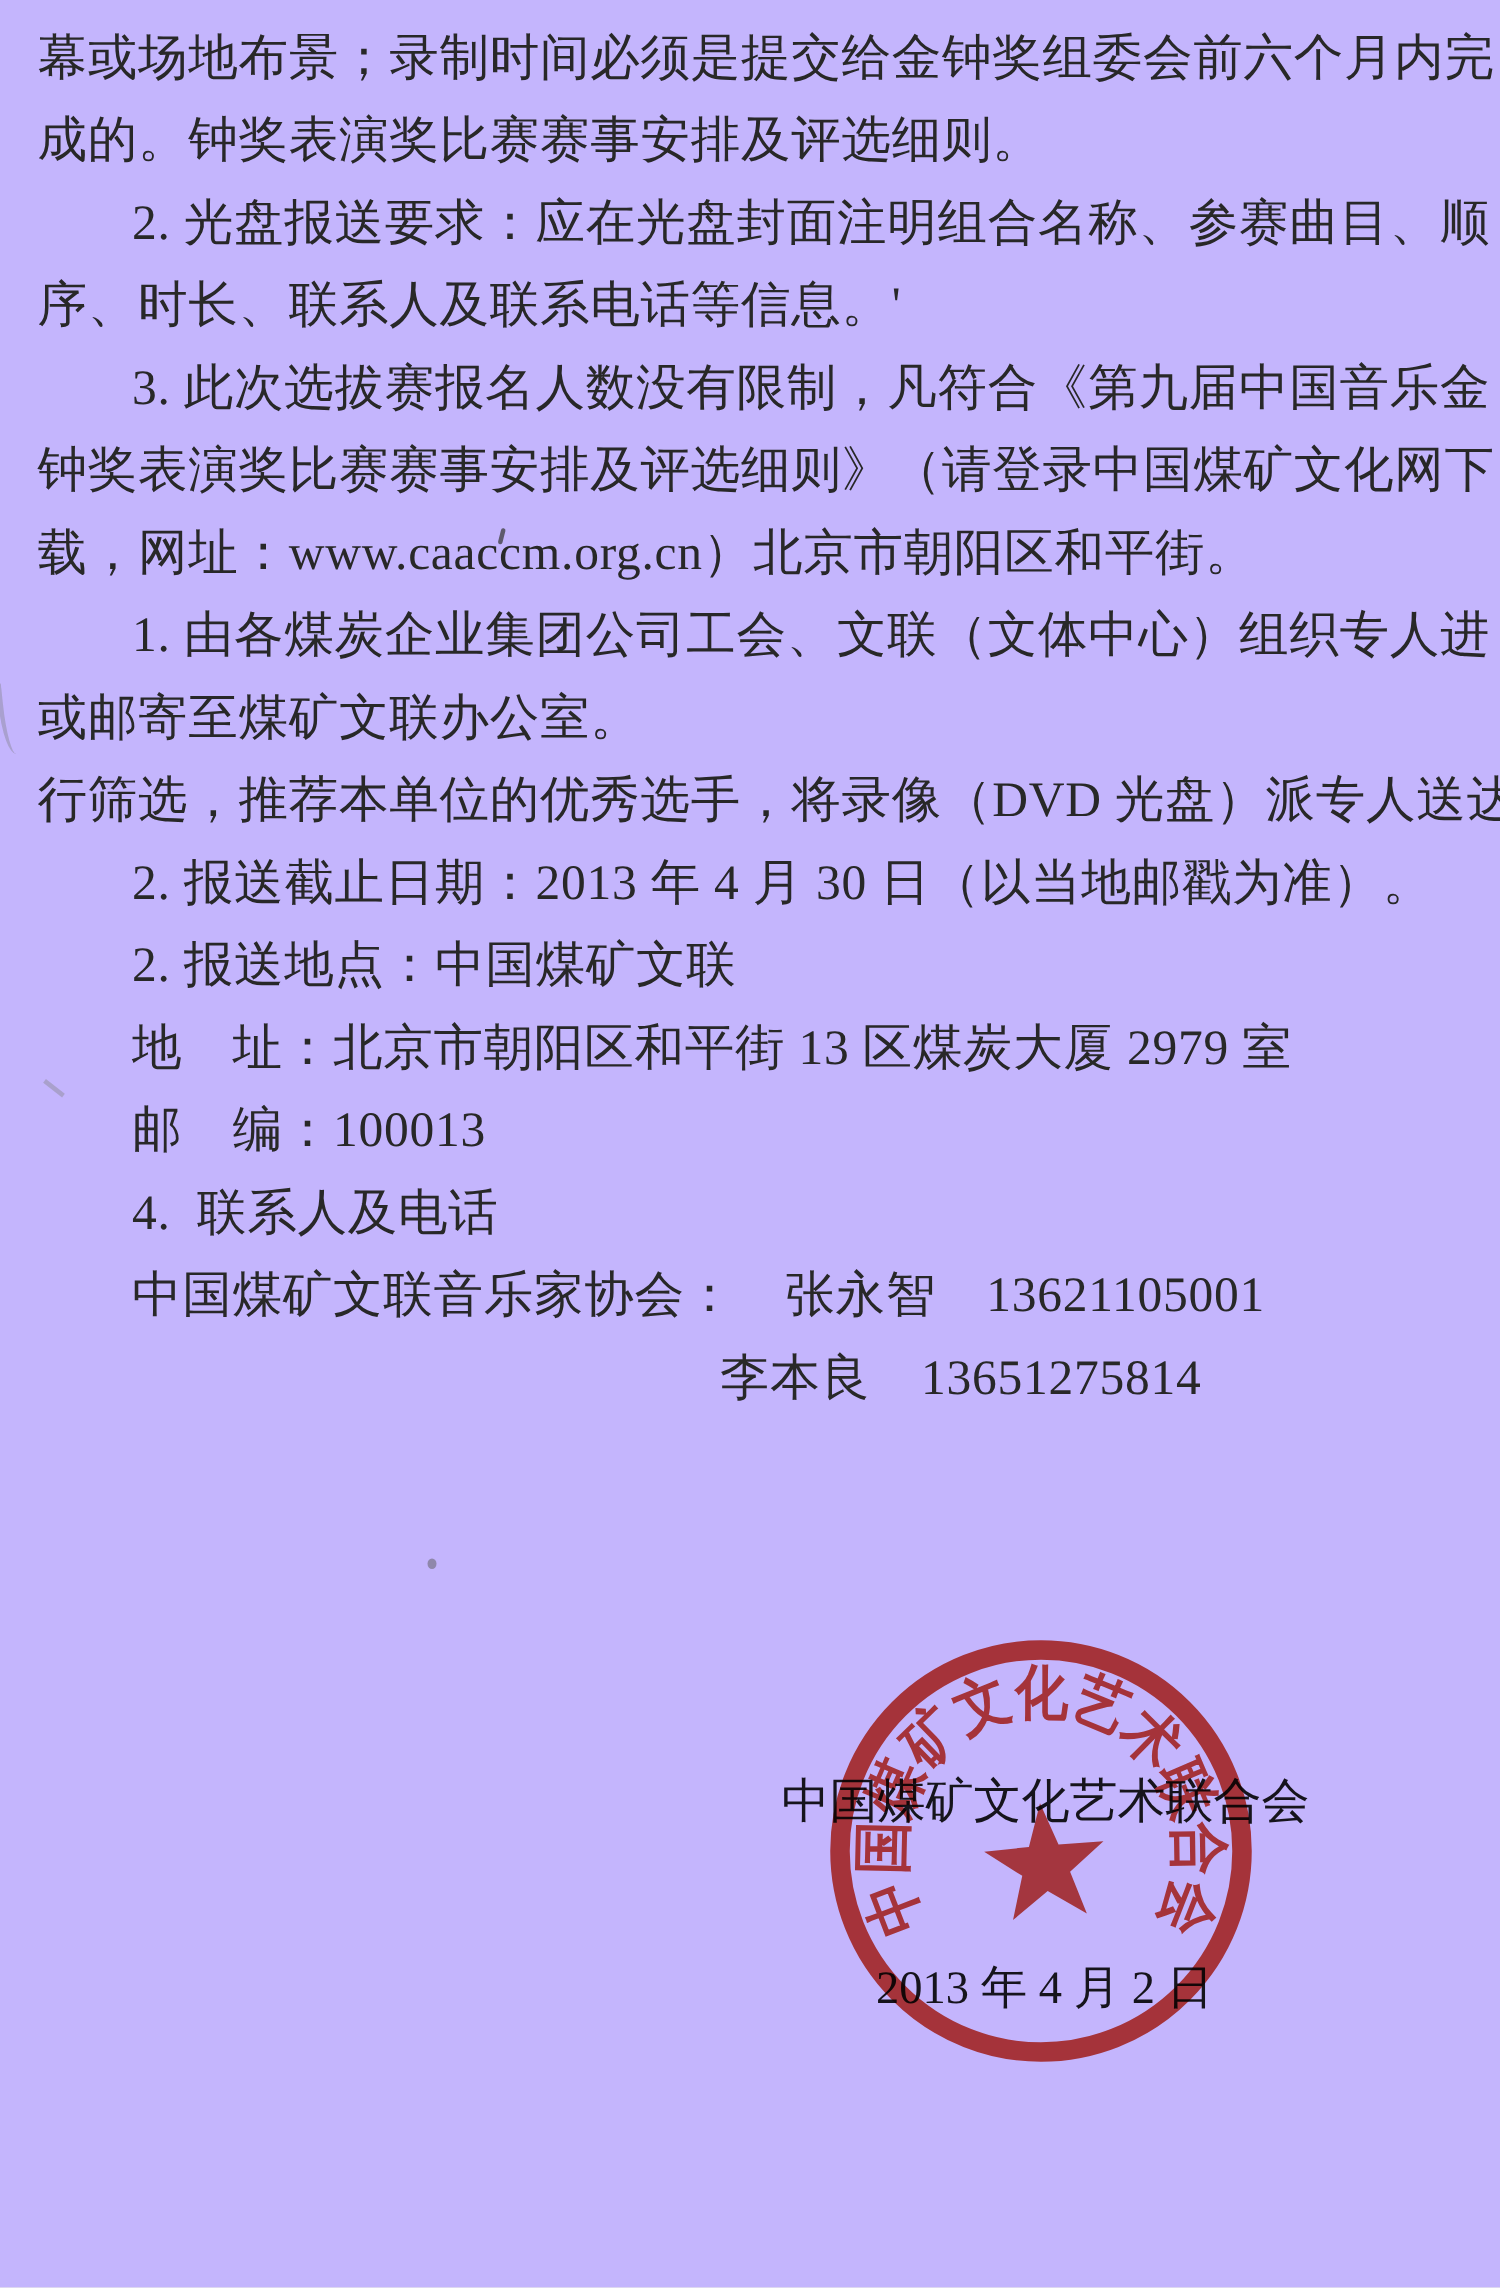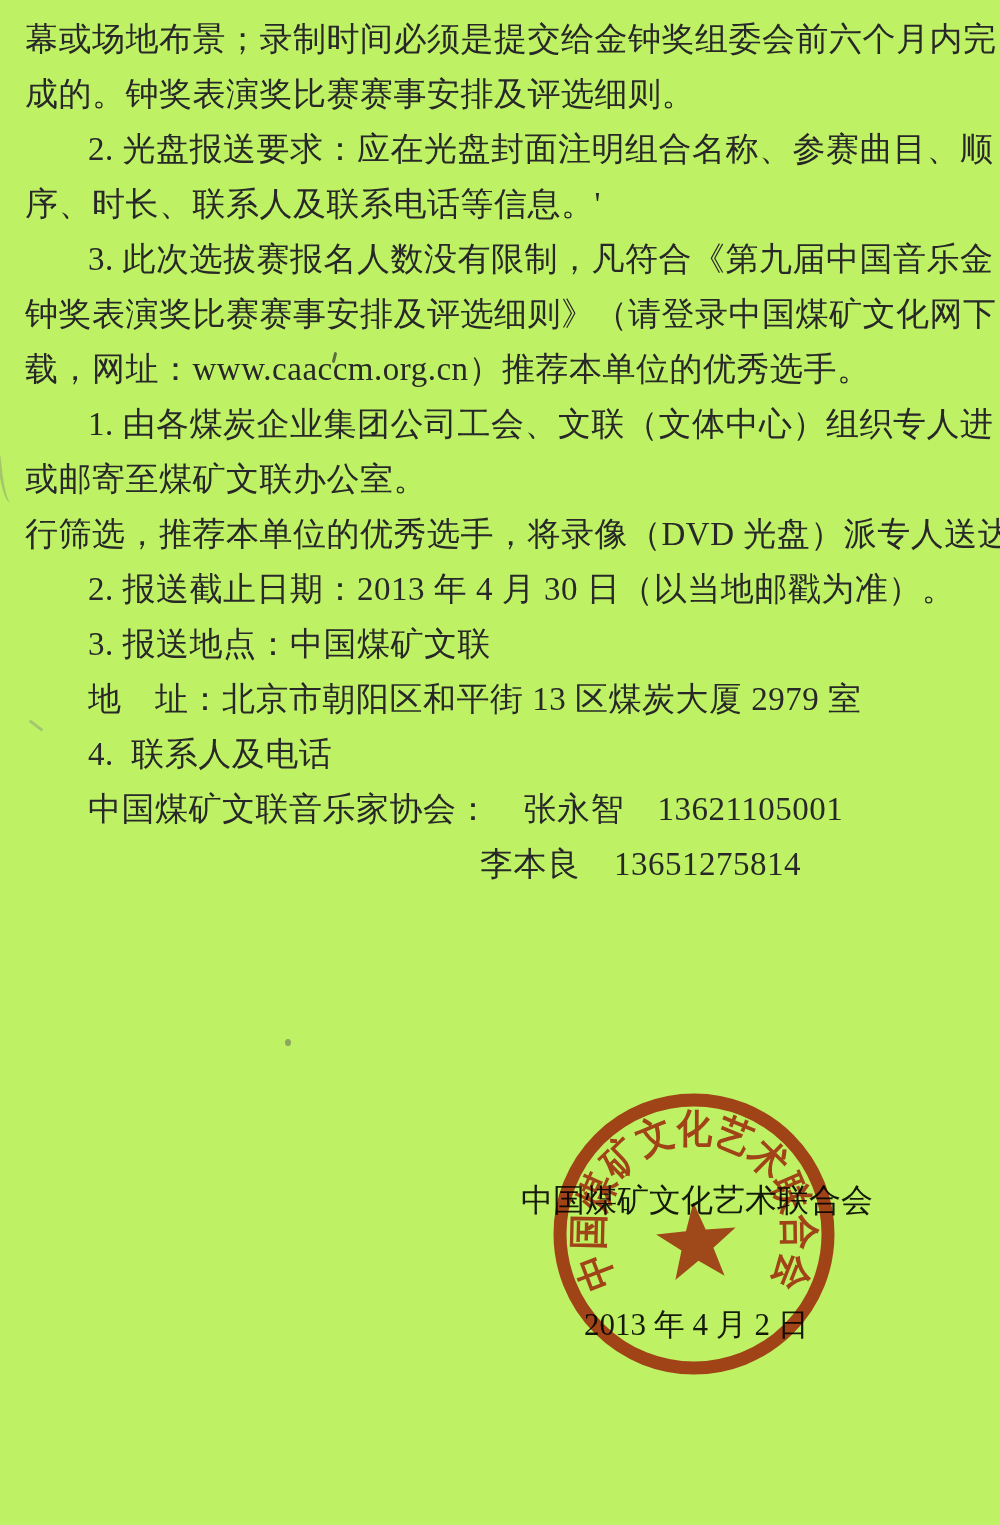--- a/index.html
+++ b/index.html
@@ -1,21 +1,21 @@
 <!DOCTYPE html>
 <html><head>
 <meta charset="utf-8">
 <style>
   html, body { margin: 0; padding: 0; background: #e8e8e8; }
   .page {
     position: relative;
     width: 1000px;
     height: 1525px;
     margin: 0 auto;
-    background: #bef264;
+    background: #c4b5fd;
     font-family: "Liberation Serif", "DejaVu Serif", serif;
     color: #282828;
     box-sizing: border-box;
     padding: 12px 30px 0 25px;
     overflow: hidden;
   }
   .line {
     white-space: pre;
     height: 55px;
     line-height: 55px;
@@ -90,27 +90,28 @@
 <body>
 
 <div class="page">
 
   <div class="line">幕或场地布景；录制时间必须是提交给金钟奖组委会前六个月内完</div>
   <div class="line">成的。钟奖表演奖比赛赛事安排及评选细则。</div>
   <div class="line indent">2. 光盘报送要求：应在光盘封面注明组合名称、参赛曲目、顺</div>
   <div class="line">序、时长、联系人及联系电话等信息。'</div>
   <div class="line indent">3. 此次选拔赛报名人数没有限制，凡符合《第九届中国音乐金</div>
   <div class="line">钟奖表演奖比赛赛事安排及评选细则》（请登录中国煤矿文化网下</div>
-  <div class="line">载，网址：www.caaccm.org.cn）推荐本单位的优秀选手。</div>
+  <div class="line">载，网址：www.caaccm.org.cn）北京市朝阳区和平街。</div>
   <div class="line indent">1. 由各煤炭企业集团公司工会、文联（文体中心）组织专人进</div>
   <div class="line">或邮寄至煤矿文联办公室。</div>
   <div class="line">行筛选，推荐本单位的优秀选手，将录像（DVD 光盘）派专人送达</div>
   <div class="line indent">2. 报送截止日期：2013 年 4 月 30 日（以当地邮戳为准）。</div>
-  <div class="line indent">3. 报送地点：中国煤矿文联</div>
+  <div class="line indent">2. 报送地点：中国煤矿文联</div>
   <div class="line indent">地　址：北京市朝阳区和平街 13 区煤炭大厦 2979 室</div>
+  <div class="line indent">邮　编：100013</div>
   <div class="line indent">4.  联系人及电话</div>
   <div class="line indent">中国煤矿文联音乐家协会：　张永智　13621105001</div>
   <div class="line indent-far">李本良　13651275814</div>
 
   <div class="stamp">
     <svg width="296" height="296" viewBox="0 0 296 296" xmlns="http://www.w3.org/2000/svg">
       <defs>
         <path id="ringPath" d="M 70 196.8 A 92 92 0 1 1 226 196.8" fill="none"></path>
       </defs>
       <circle class="seal-ring" cx="148" cy="148" r="134"></circle>

